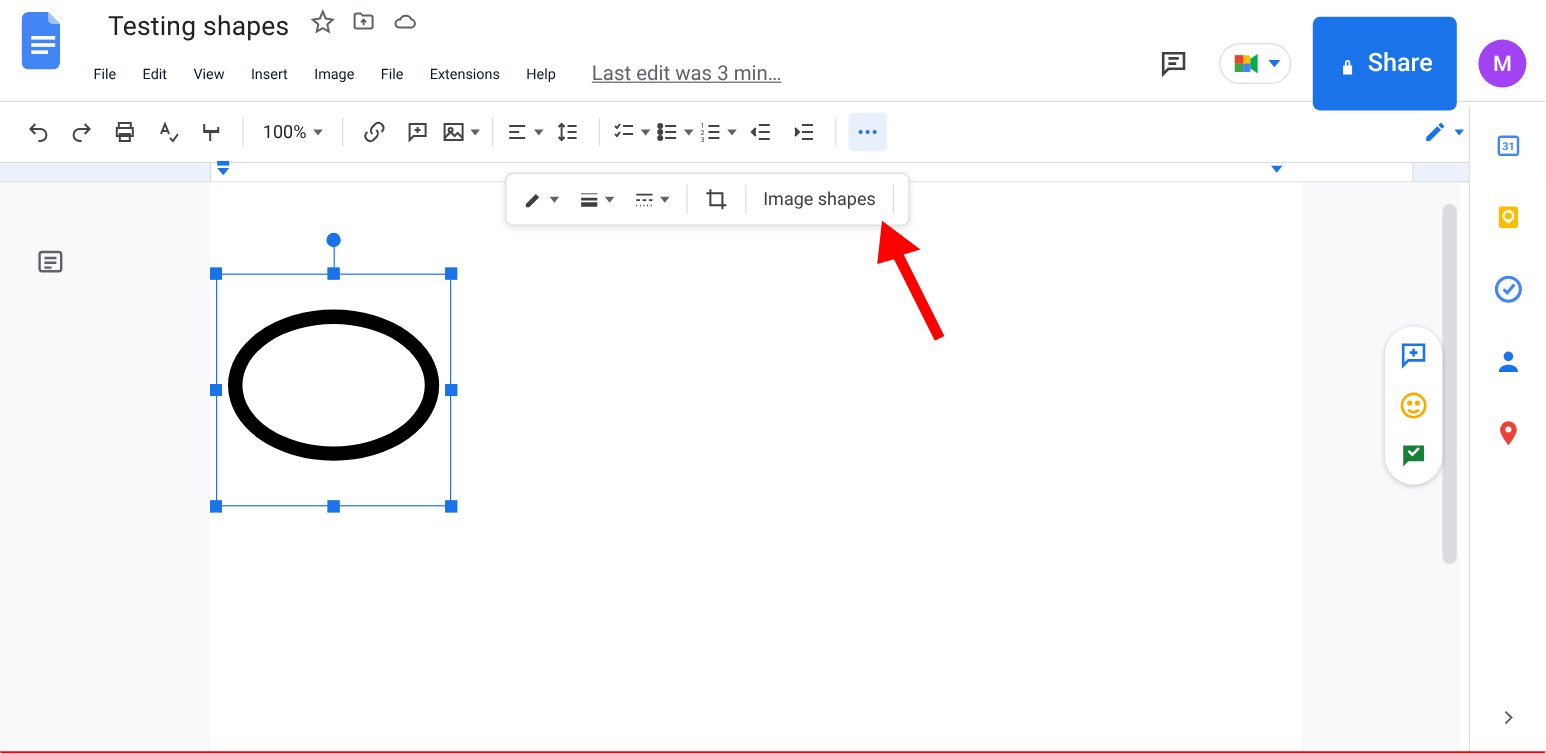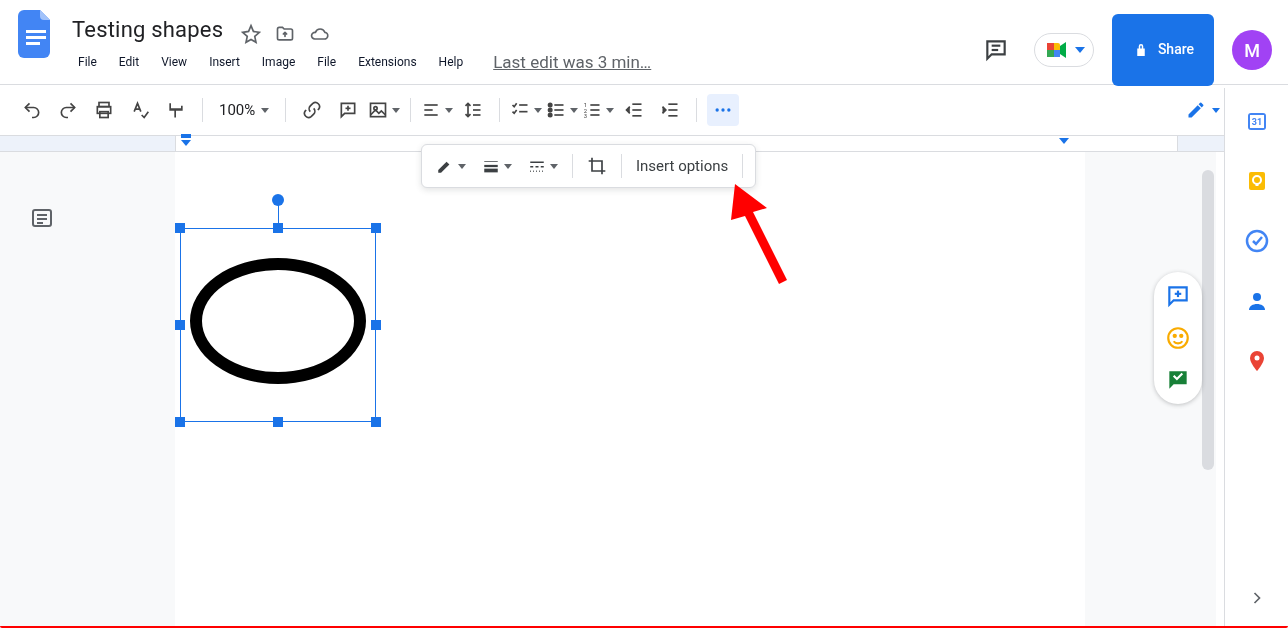--- a/index.html
+++ b/index.html
@@ -4,33 +4,33 @@
 <style>
   * { box-sizing: border-box; margin: 0; padding: 0; }
   html, body { width: 1288px; height: 628px; font-family: "Google Sans", Roboto, Arial, sans-serif; background: #fff; overflow: hidden; }
   body { position: relative; }
 
   
   .titlebar { display: flex; align-items: flex-start; padding: 8px 16px 0 16px; height: 84px; }
   .app-logo { width: 40px; height: 52px; display: flex; align-items: center; justify-content: center; margin-right: 12px; cursor: pointer; }
   .app-logo svg { width: 36px; height: 48px; }
   .title-col { flex: 1; display: flex; flex-direction: column; }
-  .title-row { display: flex; align-items: flex-end; gap: 14px; height: 36px; }
+  .title-row { display: flex; align-items: flex-start; gap: 14px; height: 36px; margin-left: 18px; }
   .doc-title { font-size: 22px; color: #202124; letter-spacing: .2px; padding: 2px 4px; }
   .title-icon { width: 20px; height: 20px; color: #5f6368; cursor: pointer; display:flex; align-items:center; justify-content:center;}
   .menubar { display: flex; gap: 2px; height: 36px; align-items: center; }
   .menubar .menu-item { font-size: 12px; color: #0f172a; padding: 4px 10px; border-radius: 4px; cursor: pointer; }
   .menubar .last-edit { font-size: 17px; color: #5f6368; text-decoration: underline; margin-left: 18px; cursor: pointer; }
 
   .title-right { display: flex; align-items: center; gap: 18px; margin-left: auto; margin-top: 6px;}
   .icon-btn { width: 40px; height: 40px; display: flex; align-items:center; justify-content:center; border-radius: 50%; cursor:pointer; color:#5f6368;}
   .meet-btn { display:flex; align-items:center; border:1px solid #dadce0; border-radius:20px; padding:4px 8px 4px 10px; gap:6px; cursor:pointer;}
   .meet-logo { width:24px; height:24px; }
   .meet-caret { width:0;height:0;border-left:5px solid transparent;border-right:5px solid transparent;border-top:6px solid #1a73e8;}
-  .share-btn { display:flex;align-items:flex-start;gap:8px;background:#1a73e8;color:#fff;font-size:14px;font-weight:500;border-radius:6px;padding:27px 20px;cursor:pointer;}
+  .share-btn { display:flex;align-items:flex-end;gap:8px;background:#1a73e8;color:#fff;font-size:21px;font-weight:500;border-radius:6px;padding:27px 20px;cursor:pointer;}
   .share-btn svg{width:18px;height:18px;fill:#fff;}
   .avatar { width:40px;height:40px;border-radius:50%;background:#a142f4;color:#fff;display:flex;align-items:center;justify-content:center;font-size:18px;font-weight:500;cursor:pointer;}
 
   
   .toolbar-wrap { border-top:1px solid #dadce0; border-bottom:1px solid #dadce0; height:52px; display:flex; align-items:center;gap:20px; }
   .toolbar { display:flex; align-items:center; gap:4px; padding:0 16px; flex:1;}
   .t-btn { min-width:32px; height:32px; display:flex; align-items:center; justify-content:center; border-radius:4px; cursor:pointer; color:#444;}
   .t-btn.active{background:#e8f0fe;color:#1a73e8;}
   .t-sep { width:1px; height:24px; background:#dadce0; margin:0 6px;}
   .zoom-box { display:flex; align-items:center; gap:6px; padding:0 6px; cursor:pointer;}
@@ -378,21 +378,21 @@
   </div>
   <div class="ft-sep"></div>
   <div class="ft-btn">
     <svg width="20" height="20" viewBox="0 0 24 24" fill="none" stroke="#3c4043" stroke-width="2">
         <path d="M6 2v16h16"></path>
         <path d="M2 6h16v16"></path>
       </svg>
   </div>
   <div class="ft-sep"></div>
   <div class="ft-btn">
-    <span>Insert options</span>
+    <span>Image shapes</span>
   </div>
   <div class="ft-sep"></div>
 </div>
 
 <div class="red-arrow">
   <svg width="70" height="100" viewBox="0 0 70 100">
       <path d="M8 0 L40 24 L26 28 L60 96 L52 100 L18 32 L4 36 Z" fill="#ff0000"></path>
     </svg>
 </div>
 

